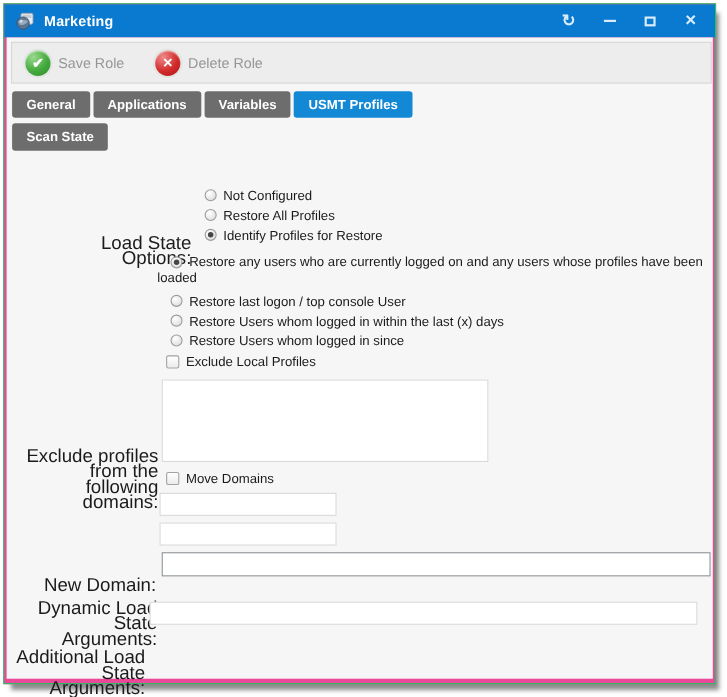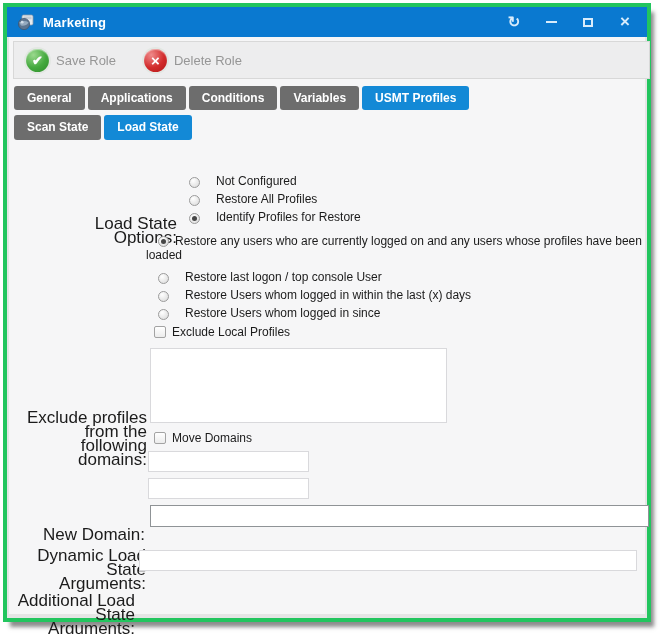--- a/index.html
+++ b/index.html
@@ -3,21 +3,21 @@
 <meta charset="utf-8">
 <style>
   html,body{margin:0;padding:0;}
   body{
     width:661px;height:634px;background:#ffffff;
     font-family:"Liberation Sans",sans-serif;color:#1b1b1b;
     position:relative;overflow:hidden;
   }
   .window{
     position:absolute;left:3px;top:3px;width:648px;height:619px;
-    background:#e5e5e5;border:4px solid #22c55e;box-sizing:border-box;
+    background:#ec4899;border:1px solid #22c55e;box-sizing:border-box;
     box-shadow:5px 7px 4px -2px rgba(45,45,45,0.55);
   }
   
   .titlebar{
     position:absolute;left:0;top:0;right:0;height:30px;background:#0a79d0;
     display:flex;align-items:center;
   }
   .app-icon{width:18px;height:18px;margin-left:10px;flex:0 0 auto;}
   .win-title{color:#ffffff;font-size:13px;font-weight:bold;margin-left:8px;letter-spacing:.2px;}
   .win-controls{position:absolute;right:14px;top:0;height:30px;display:flex;align-items:center;gap:21px;}
@@ -52,21 +52,21 @@
   }
   .tabrow.sub .tab{height:25px;line-height:25px;}
   .tab.active{background:#1389d6;}
   
   .r-label{position:absolute;text-align:right;font-size:17px;line-height:14px;color:#1b1b1b;margin-top:44px;}
   .radio{
     width:11px;height:11px;border-radius:50%;border:1px solid #9b9b9b;box-sizing:border-box;
     background:radial-gradient(circle at 35% 30%,#ffffff,#d8d8d8);display:inline-block;flex:0 0 auto;
   }
   .radio.sel::after{content:"";display:block;width:5px;height:5px;border-radius:50%;background:#464646;margin:2px 0 0 2px;}
-  .radio-row{position:absolute;display:flex;align-items:flex-end;gap:16px;font-size:12px;line-height:13px;cursor:default;}
+  .radio-row{position:absolute;display:flex;align-items:flex-start;gap:6px;font-size:12px;line-height:13px;cursor:default;}
   .radio-wrap{
     position:absolute;left:139px;width:512px;font-size:12px;line-height:13.5px;cursor:default;
   }
   .radio-wrap .radio{vertical-align:-2px;margin-left:12px;margin-right:6px;}
   .cb{
     width:12px;height:12px;border:1px solid #a3a3a3;border-radius:2px;box-sizing:border-box;
     background:linear-gradient(#ffffff,#ececec);display:inline-block;flex:0 0 auto;
   }
   .cb-row{position:absolute;display:flex;align-items:center;gap:6px;font-size:12px;cursor:default;}
   .ti{
@@ -111,28 +111,26 @@
     </div>
     <div class="tool-btn">
       <span class="ticon red">×</span>
       <span class="tool-label">Delete Role</span>
     </div>
   </div>
 
   <div class="tabrow main">
     <div class="tab">General</div>
     <div class="tab">Applications</div>
-    <div class="tab">Conditions</div>
     <div class="tab">Variables</div>
     <div class="tab active">USMT Profiles</div>
   </div>
 
   <div class="tabrow sub">
     <div class="tab">Scan State</div>
-    <div class="tab active">Load State</div>
   </div>
 
   <div class="r-label" style="left:20px;top:166px;width:150px;">Load State Options:</div>
 
   <div class="radio-row" style="left:182px;top:168px;">
     <span class="radio"></span>
     <span>Not Configured</span>
   </div>
   <div class="radio-row" style="left:182px;top:186px;">
     <span class="radio"></span>

